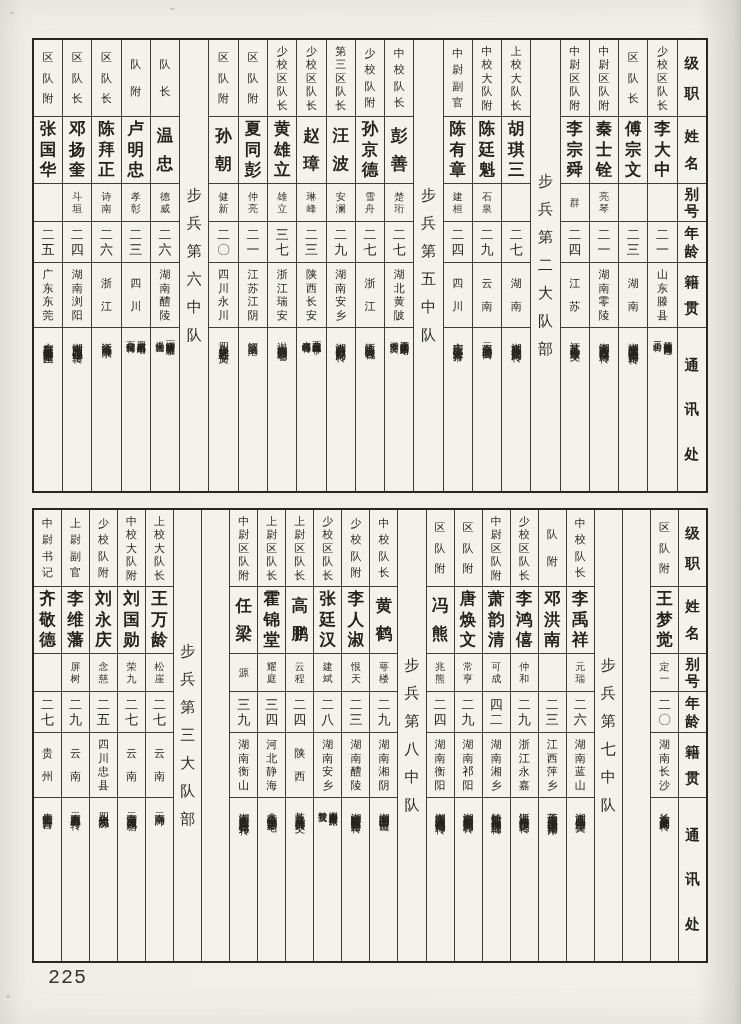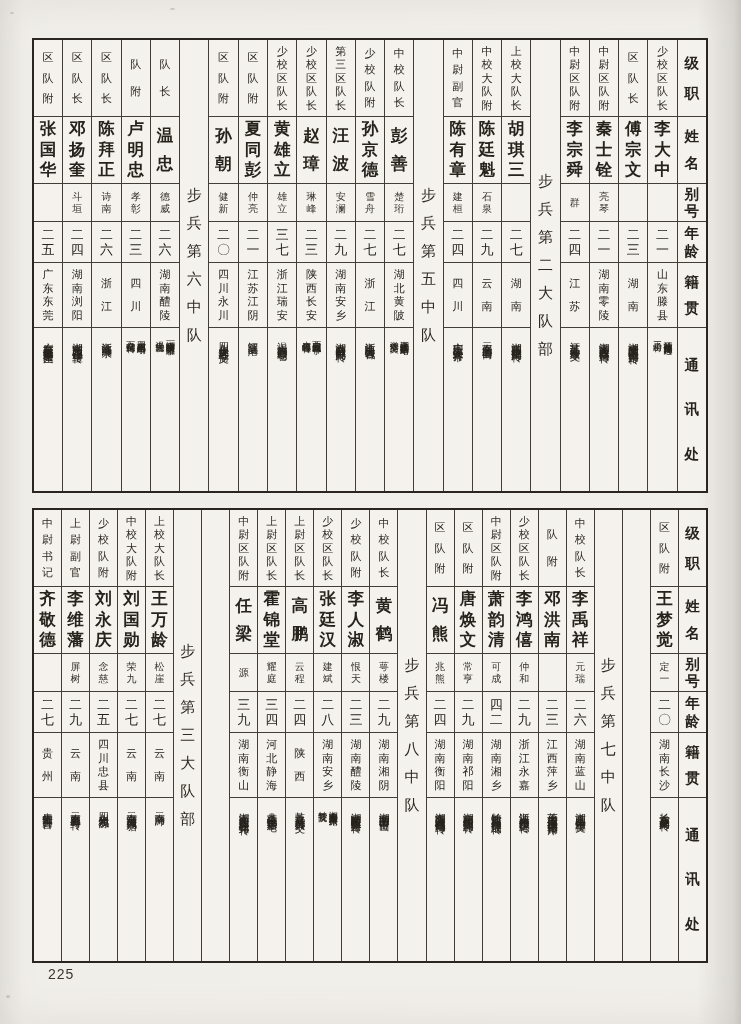--- a/index.html
+++ b/index.html
@@ -55,21 +55,21 @@
 
   .section-cell{
     flex:1;display:flex;flex-direction:column;align-items:center;justify-content:center;
     gap:13px;font-size:15px;line-height:1;
     font-family:"DejaVu Serif",serif;color:#2e2a23;
   }
   .blank-cell{flex:1}
 
   .page-number{
     position:absolute;left:48px;top:966px;
-    font-family:Liberation Sans, sans-serif;font-size:14px;color:#3a362f;letter-spacing:1px;
+    font-family:Liberation Mono, monospace;font-size:20px;color:#3a362f;letter-spacing:1px;
   }
 </style>
 </head>
 <body>
 
 <div class="page">
   <div class="speck" style="left:10px;top:12px;width:4px;height:2px"></div>
   <div class="speck" style="left:170px;top:8px;width:5px;height:2px"></div>
   <div class="speck" style="left:6px;top:995px;width:4px;height:3px"></div>
 

